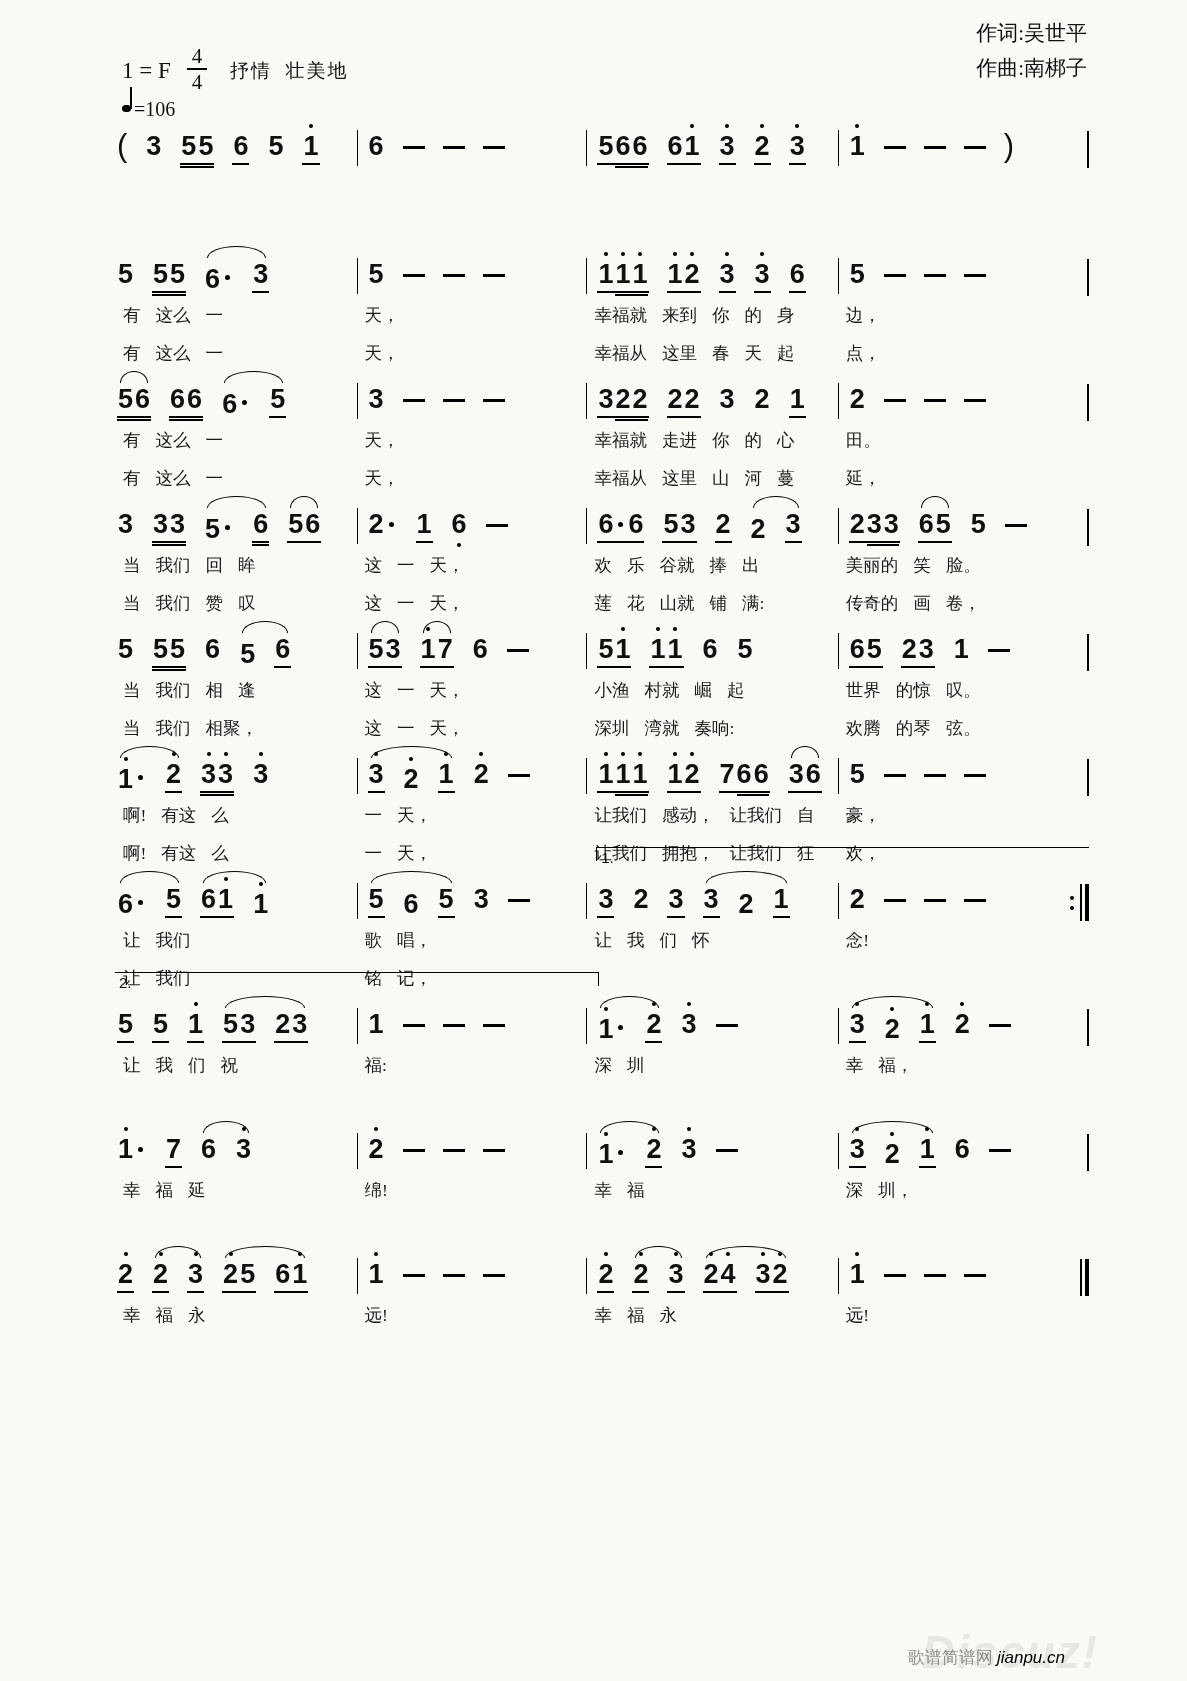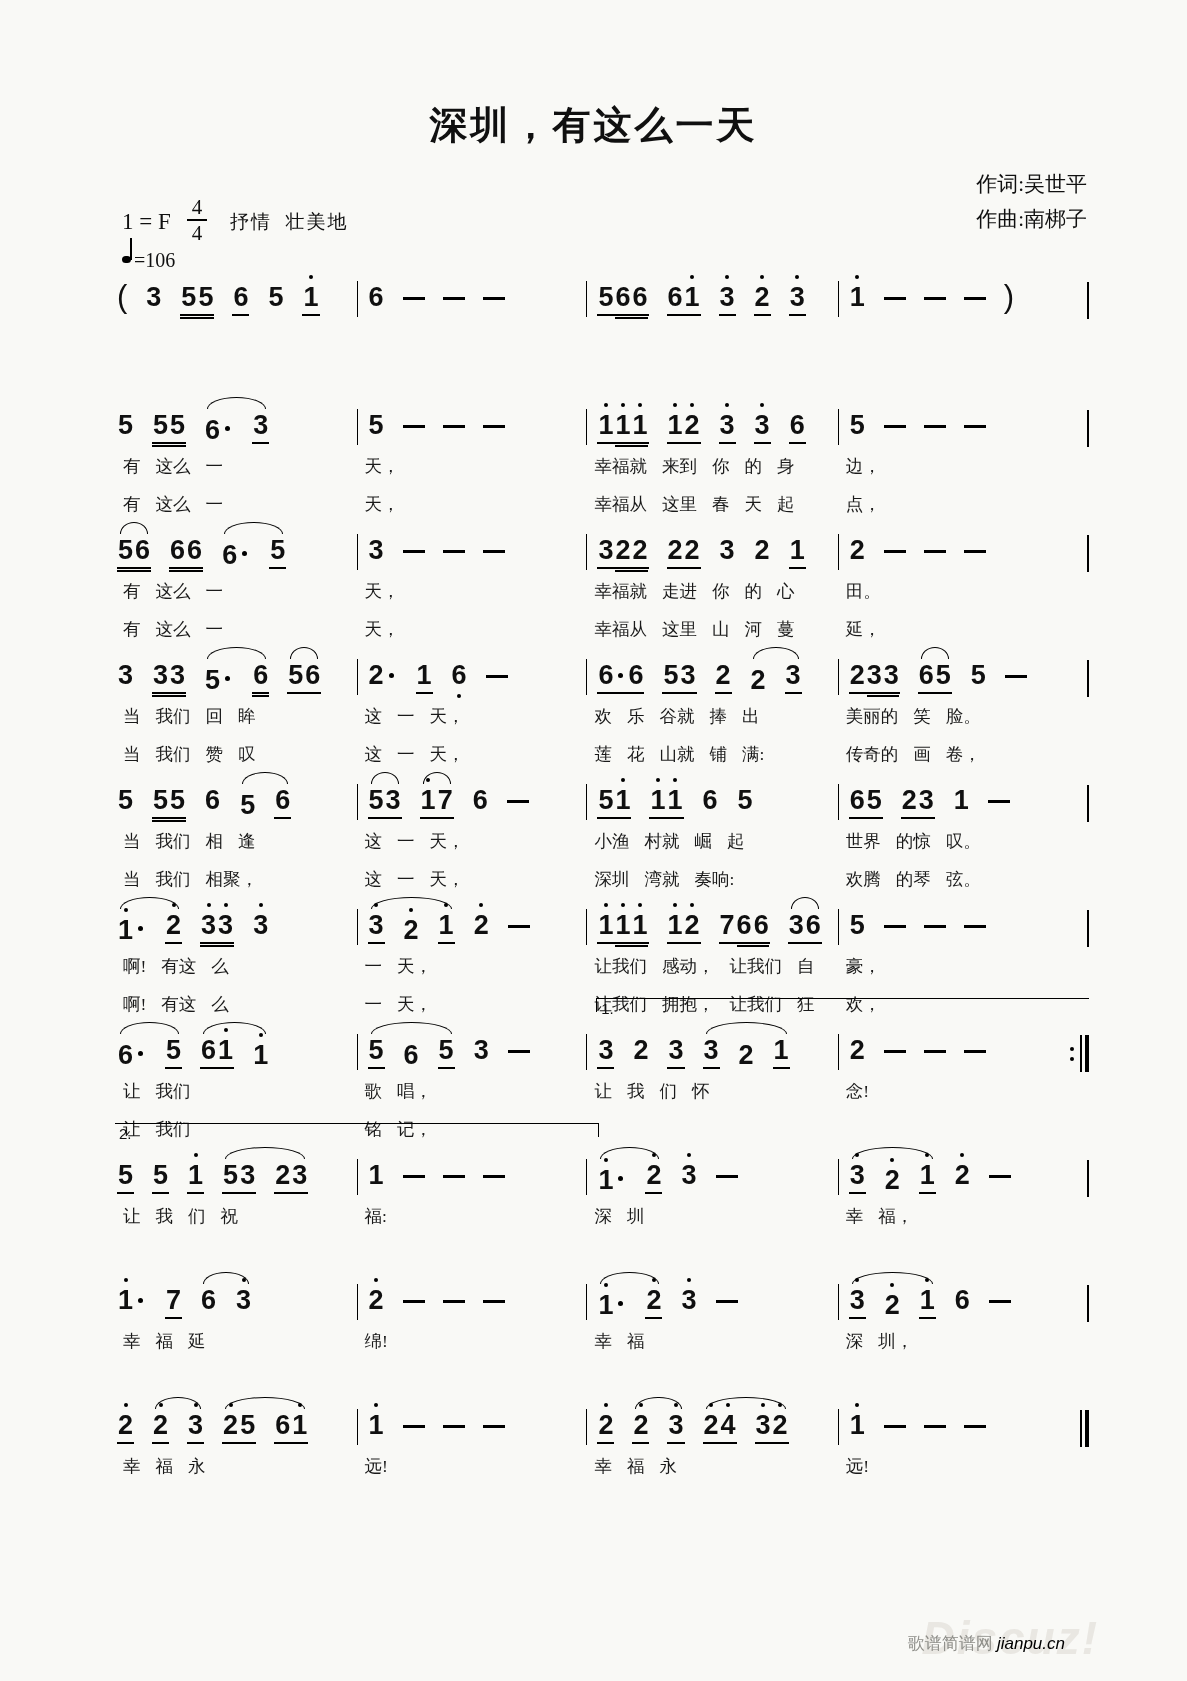--- a/index.html
+++ b/index.html
@@ -79,21 +79,20 @@
   .ghost{position:absolute;right:88px;bottom:16px;font-size:46px;font-weight:bold;font-style:italic;
        color:#e9e7e2;font-family:"Liberation Sans",sans-serif;letter-spacing:2px;}
   .wm{position:absolute;right:122px;bottom:26px;font-size:17px;color:#8e8e89;}
   .wm .url{color:#000000;font-style:italic;font-family:"Liberation Sans",sans-serif;}
 </style>
 </head>
 <body>
 
 <div class="page">
 
-  <h1 class="title">深圳，有这么一天</h1>
 
   <div class="meta-row">
     <div class="key-block">
       <div class="keyline">
         <span>1 = F</span>
         <span class="frac">
           <span class="fnum">4</span>
           <span class="fden">4</span>
         </span>
       </div>

